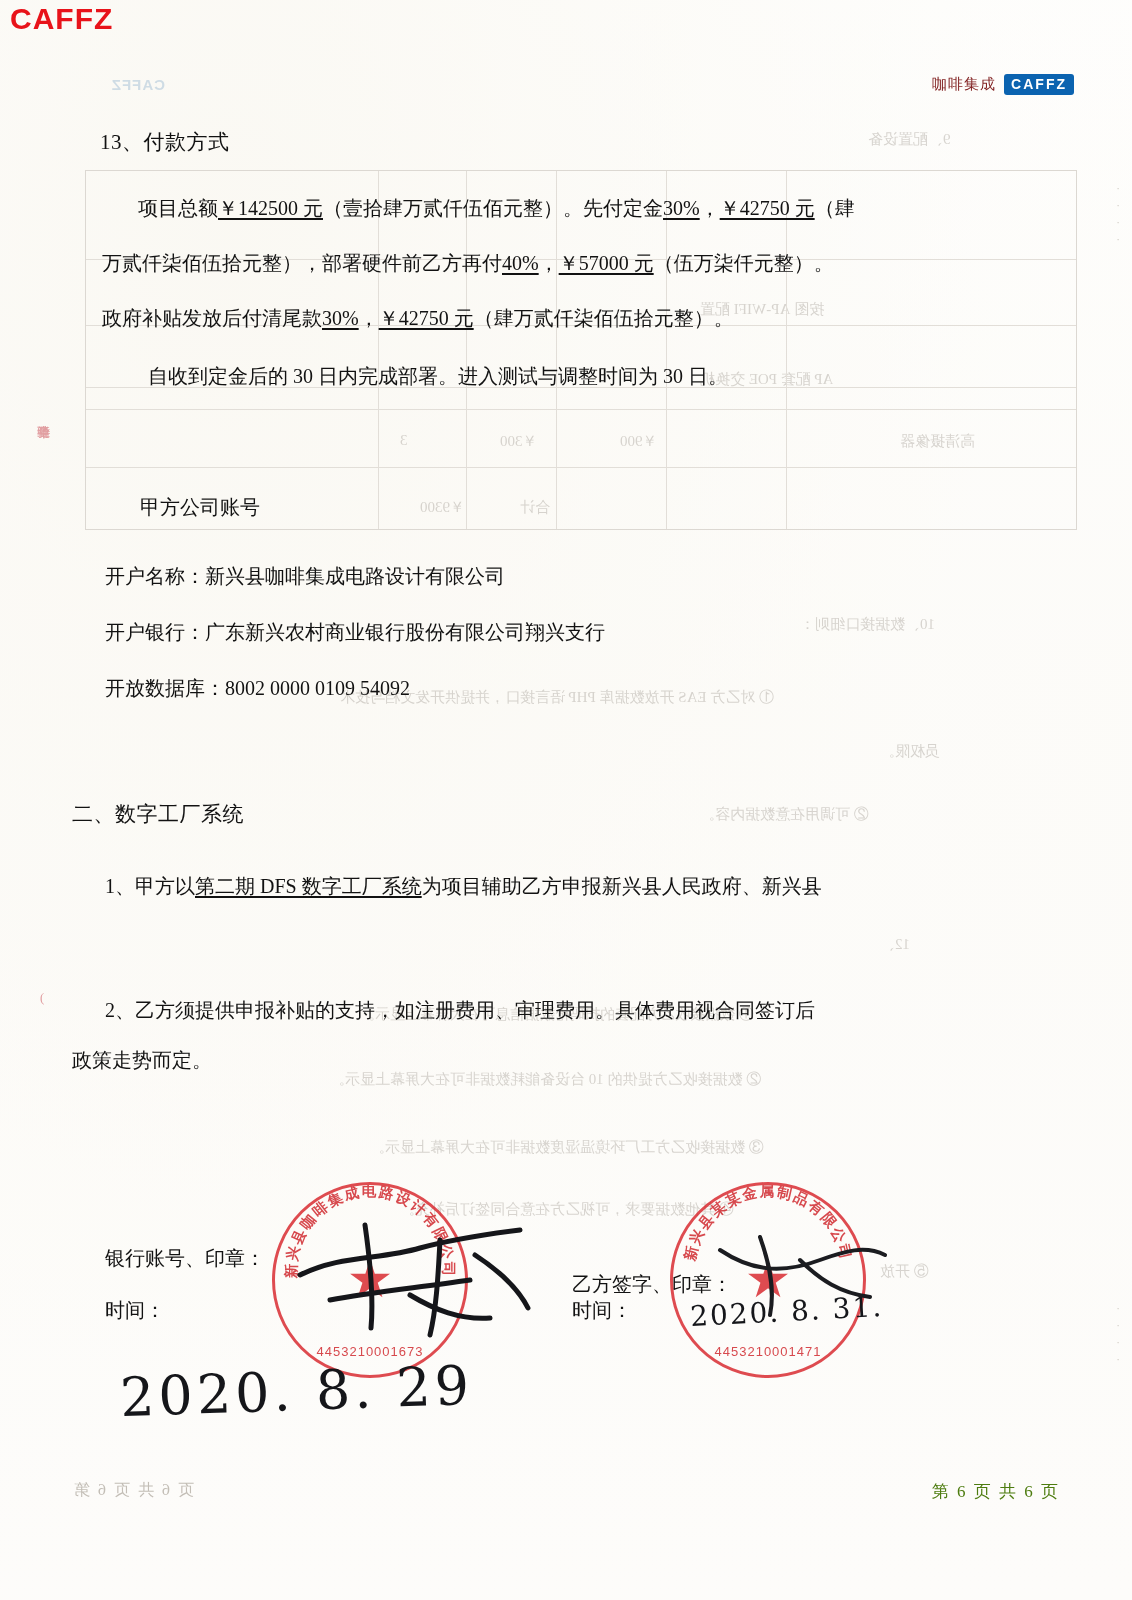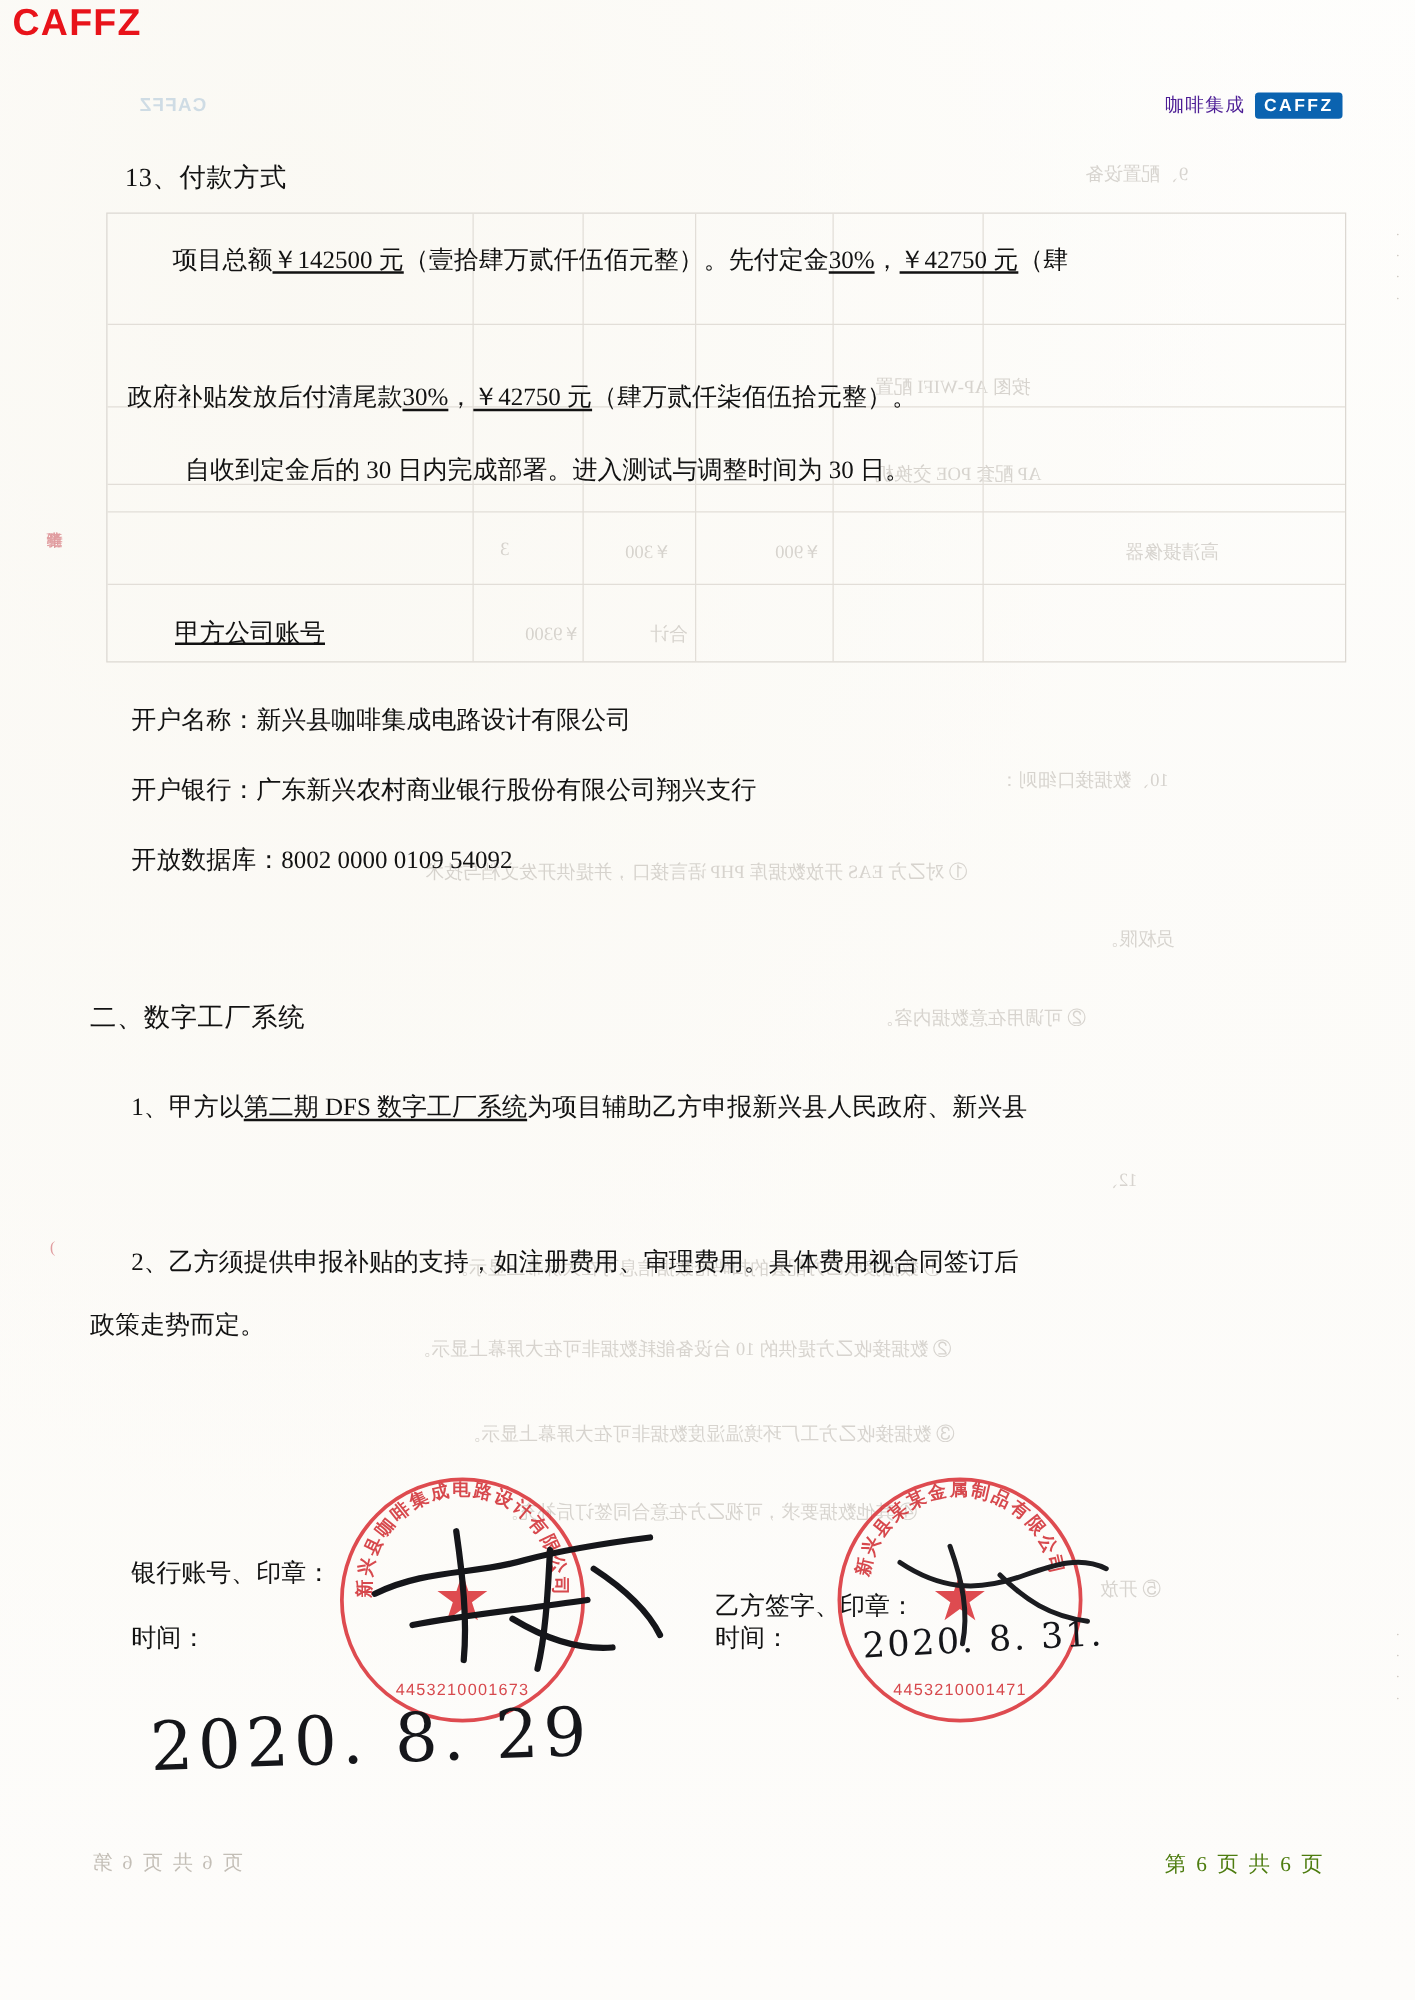--- a/index.html
+++ b/index.html
@@ -72,21 +72,21 @@
     right: 58px;
     top: 74px;
     display: flex;
     align-items: center;
     gap: 8px;
     z-index: 5;
   }
   .brand .cn {
     font-family: "Liberation Sans", sans-serif;
     font-size: 15px;
-    color: #4c1d95;
+    color: #7f1d1d;
     letter-spacing: 1px;
   }
   .brand .mark {
     background: #0b63b0;
     color: #fff;
     font-family: "Liberation Sans", sans-serif;
     font-weight: bold;
     font-size: 14px;
     letter-spacing: 2px;
     padding: 2px 7px 3px 7px;
@@ -285,28 +285,31 @@
   <div class="red-edge-mark" style="left:40px; top:990px;">(</div>
 
   <div class="content">
 
     <div class="h-section" style="left:100px; top:128px;">13、付款方式</div>
 
     <div class="blk-text" style="left:138px; top:188px; width:910px;">
       <span>项目总额</span><span class="u">￥142500 元</span><span>（壹拾肆万贰仟伍佰元整）。先付定金</span><span class="u">30%</span><span>，</span><span class="u">￥42750 元</span><span>（肆</span>
     </div>
 
+    <div class="blk-text" style="left:102px; top:243px; width:960px;">
+      <span>万贰仟柒佰伍拾元整），部署硬件前乙方再付</span><span class="u">40%</span><span>，</span><span class="u">￥57000 元</span><span>（伍万柒仟元整）。</span>
+    </div>
 
     <div class="blk-text" style="left:102px; top:298px; width:960px;">
       <span>政府补贴发放后付清尾款</span><span class="u">30%</span><span>，</span><span class="u">￥42750 元</span><span>（肆万贰仟柒佰伍拾元整）。</span>
     </div>
 
     <div class="blk-text" style="left:148px; top:356px; width:930px;">自收到定金后的 30 日内完成部署。进入测试与调整时间为 30 日。</div>
 
-    <div class="blk-text" style="left:140px; top:487px;text-decoration:underline;">甲方公司账号</div>
+    <div class="blk-text" style="left:140px; top:487px;">甲方公司账号</div>
 
     <div class="blk-text" style="left:105px; top:612px;">
       <span>开户银行：</span><span>广东新兴农村商业银行股份有限公司翔兴支行</span>
     </div>
     <div class="blk-text" style="left:105px; top:556px;">
       <span>开户名称：</span><span>新兴县咖啡集成电路设计有限公司</span>
     </div>
     <div class="blk-text" style="left:105px; top:668px;">
       <span>开放数据库：</span><span>8002 0000 0109 54092</span>
     </div>

